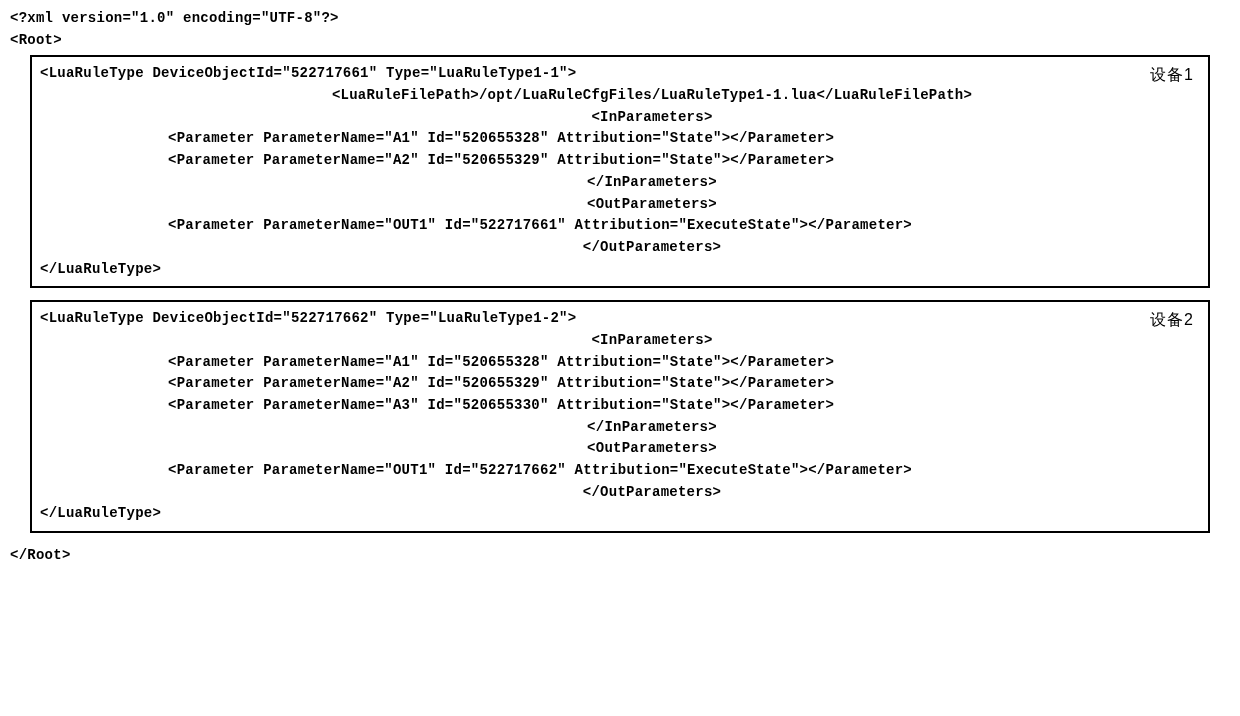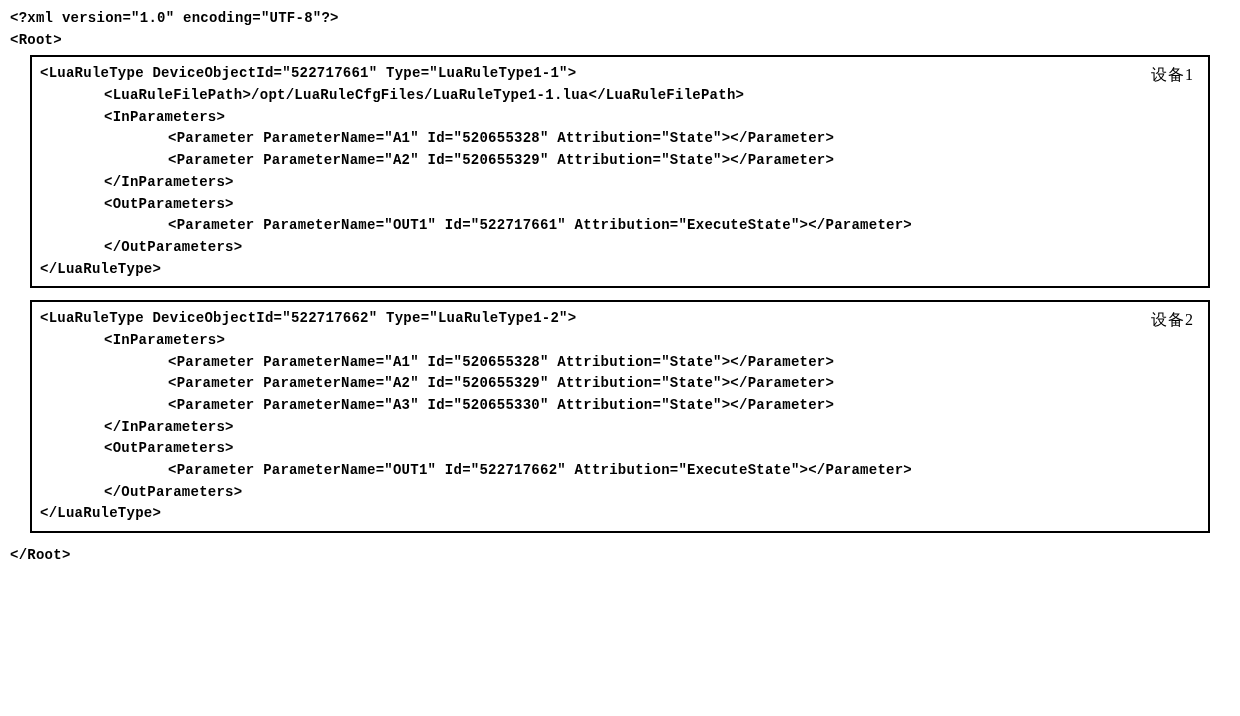--- a/index.html
+++ b/index.html
@@ -17,27 +17,27 @@
     .box {
       border: 2px solid #000;
       margin: 4px 20px 12px 20px;
       padding: 6px 8px 6px 8px;
       position: relative;
     }
     .box-label {
       position: absolute;
       top: 6px;
       right: 14px;
-      font-family: Liberation Serif, serif;
+      font-family: Liberation Sans, sans-serif;
       font-weight: normal;
       letter-spacing: 1px;
       font-size: 16px;
     }
     .ind1 { padding-left: 0px; }
-    .ind2 { padding-left: 64px; }
+    .ind2 { padding-left: 64px; text-align: center; }
     .ind3 { padding-left: 128px; }
   </style>
 </head>
 <body>
 
 <div class="xml-line">&lt;?xml version="1.0" encoding="UTF-8"?&gt;</div>
 <div class="xml-line">&lt;Root&gt;</div>
 
 <div class="box">
   <span class="box-label">设备1</span>

